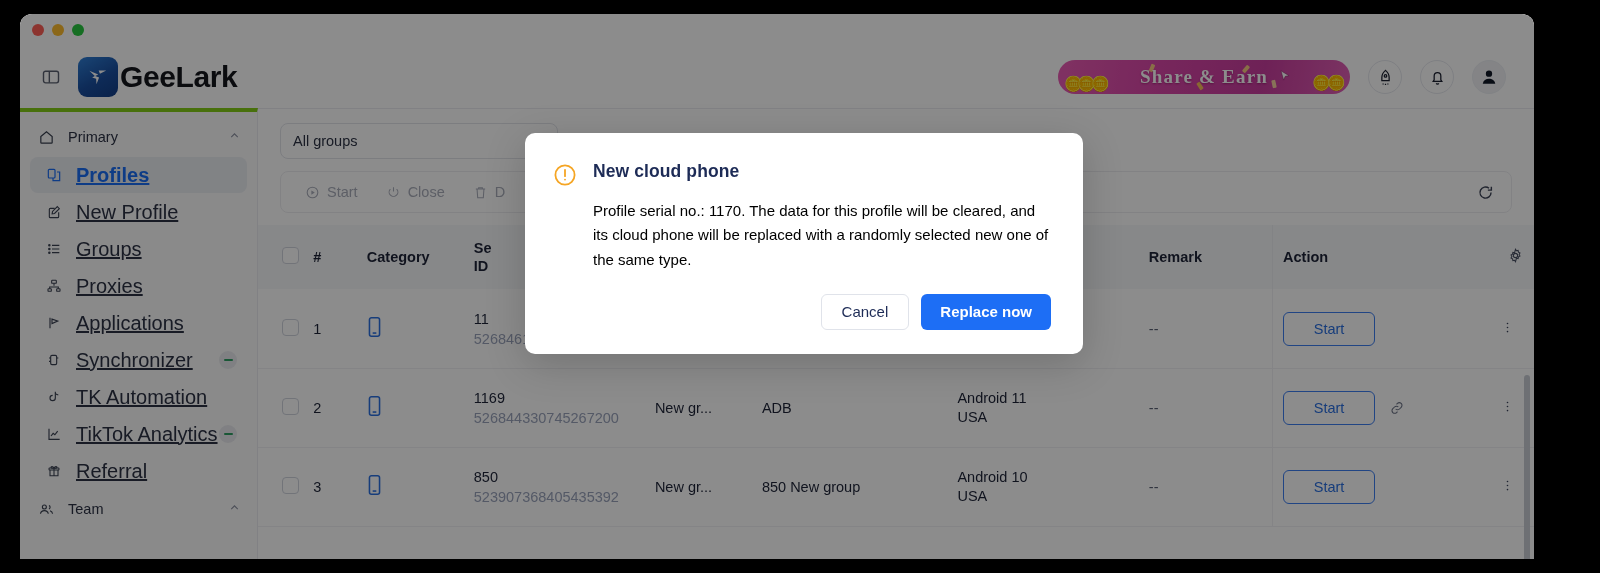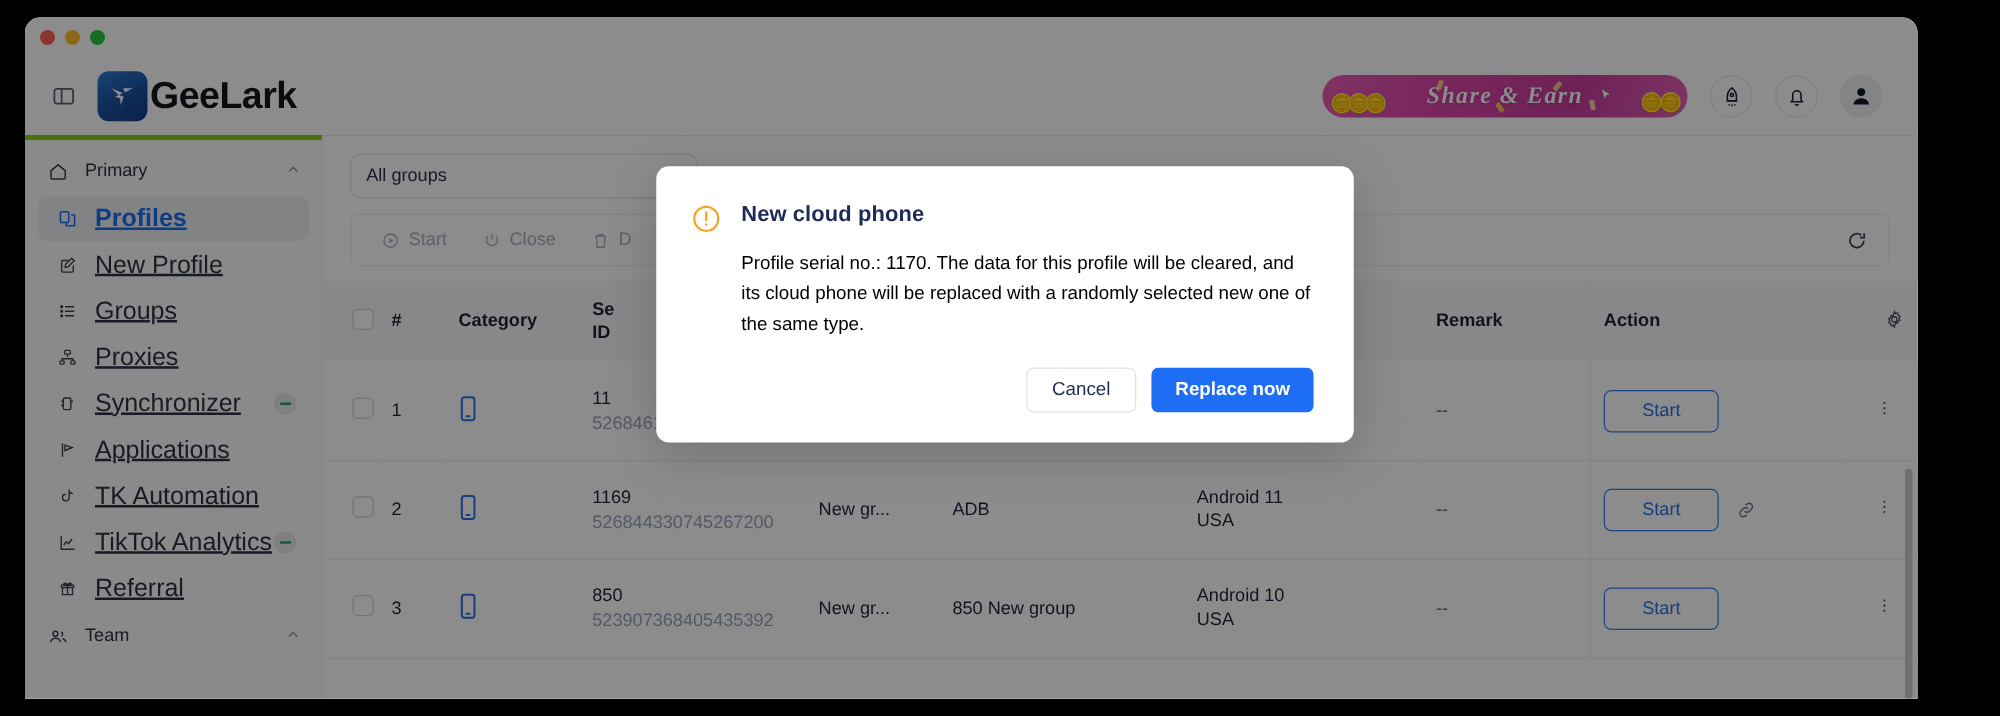--- a/index.html
+++ b/index.html
@@ -69,21 +69,21 @@
     display: flex; align-items: center; gap: 18px;
   }
   .share-banner {
     width: 292px; height: 34px; border-radius: 17px;
     background: linear-gradient(100deg,#e95bb3 0%, #d946a8 35%, #c93d9e 70%, #e05fb4 100%);
     position: relative; overflow: hidden;
     display: flex; align-items: center; justify-content: center;
   }
   .share-banner .txt {
     font-family: "Liberation Serif", serif;
-    font-style: italic; font-weight: 700;
+    font-weight: 700;
     font-size: 19px; color: #fff;
     letter-spacing: 1.2px;
     text-shadow: 0 1px 2px rgba(120,10,80,.55);
     z-index: 2;
   }
   .coins-left, .coins-right {
     position: absolute; z-index: 1; font-size: 15px; line-height: 1;
     filter: saturate(1.3);
   }
   .coins-left { left: 6px; bottom: 3px; letter-spacing: -5px; }
@@ -387,36 +387,36 @@
               <rect x="16" y="16" width="5" height="4" rx="1"></rect>
           </svg>
         </span>
         <span class="lbl">Proxies</span>
       </div>
 
 
       <div class="nav-item">
         <span class="ni">
           <svg width="16" height="16" viewBox="0 0 24 24" fill="none" stroke="currentColor" stroke-width="1.7">
+            <path d="M6 4v16"></path>
+              <path d="M9 6.2l8.5 2.8L9 12.8z"></path>
+          </svg>
+        </span>
+        <span class="lbl">Applications</span>
+      </div>
+
+      <div class="nav-item">
+        <span class="ni">
+          <svg width="16" height="16" viewBox="0 0 24 24" fill="none" stroke="currentColor" stroke-width="1.7">
             <rect x="7" y="5" width="9" height="14" rx="2"></rect>
               <path d="M7 9H4.5M7 14H4.5M16 9h2.5"></path>
           </svg>
         </span>
         <span class="lbl">Synchronizer</span>
         <span class="pill-badge"></span>
-      </div>
-
-      <div class="nav-item">
-        <span class="ni">
-          <svg width="16" height="16" viewBox="0 0 24 24" fill="none" stroke="currentColor" stroke-width="1.7">
-            <path d="M6 4v16"></path>
-              <path d="M9 6.2l8.5 2.8L9 12.8z"></path>
-          </svg>
-        </span>
-        <span class="lbl">Applications</span>
       </div>
 
       <div class="nav-item">
         <span class="ni">
           <svg width="16" height="16" viewBox="0 0 24 24" fill="none" stroke="currentColor" stroke-width="1.7">
             <path d="M14 4v9.5a4 4 0 1 1-4-4"></path>
               <path d="M14 6.2c.8 1.7 2.4 2.6 4.4 2.7"></path>
           </svg>
         </span>
         <span class="lbl">TK Automation</span>

